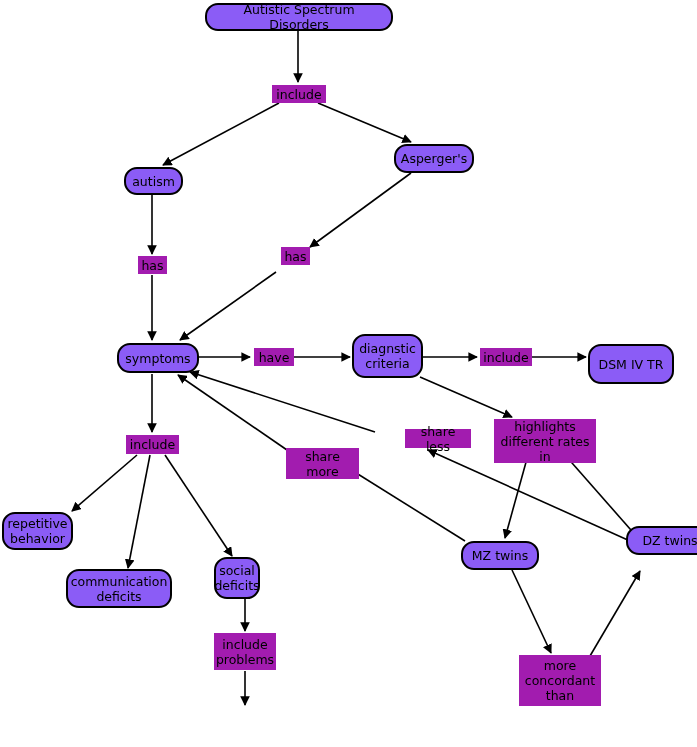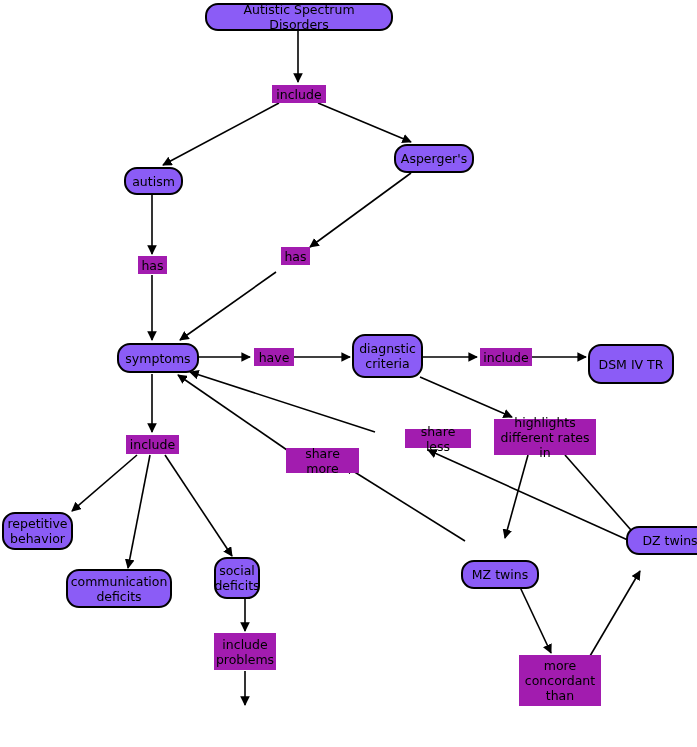--- a/index.html
+++ b/index.html
@@ -138,43 +138,43 @@
 
   <div class="link-label" style="left:254px; top:348px; width:40px; height:18px;">have</div>
 
   <div class="node" style="left:352px; top:334px; width:71px; height:44px;">diagnstic
 criteria</div>
 
   <div class="link-label" style="left:480px; top:348px; width:52px; height:18px;">include</div>
 
   <div class="node" style="left:588px; top:344px; width:86px; height:40px;">DSM IV TR</div>
 
-  <div class="link-label" style="left:494px; top:419px; width:102px; height:36px;">highlights
+  <div class="link-label" style="left:494px; top:419px; width:102px; height:44px;">highlights
 different rates in</div>
 
   <div class="link-label" style="left:374px; top:429px; width:66px; height:19px;margin-left:31px;">share less</div>
 
-  <div class="link-label" style="left:286px; top:448px; width:73px; height:25px;">share more</div>
+  <div class="link-label" style="left:286px; top:448px; width:73px; height:31px;">share more</div>
 
   <div class="link-label" style="left:126px; top:435px; width:53px; height:19px;">include</div>
 
   <div class="node" style="left:2px; top:512px; width:71px; height:38px;">repetitive
 behavior</div>
 
   <div class="node" style="left:66px; top:569px; width:106px; height:39px;">communication
 deficits</div>
 
   <div class="node" style="left:214px; top:557px; width:46px; height:42px;">social
 deficits</div>
 
   <div class="link-label" style="left:214px; top:633px; width:62px; height:37px;">include
 problems</div>
 
 
-  <div class="node" style="left:461px; top:541px; width:78px; height:29px;margin-top:19px;">MZ twins</div>
+  <div class="node" style="left:461px; top:541px; width:78px; height:29px;">MZ twins</div>
 
   <div class="node" style="left:626px; top:526px; width:88px; height:29px;">DZ twins</div>
 
   <div class="link-label" style="left:519px; top:655px; width:82px; height:51px;">more
 concordant
 than</div>
 
 </div>
 
 </body></html>

